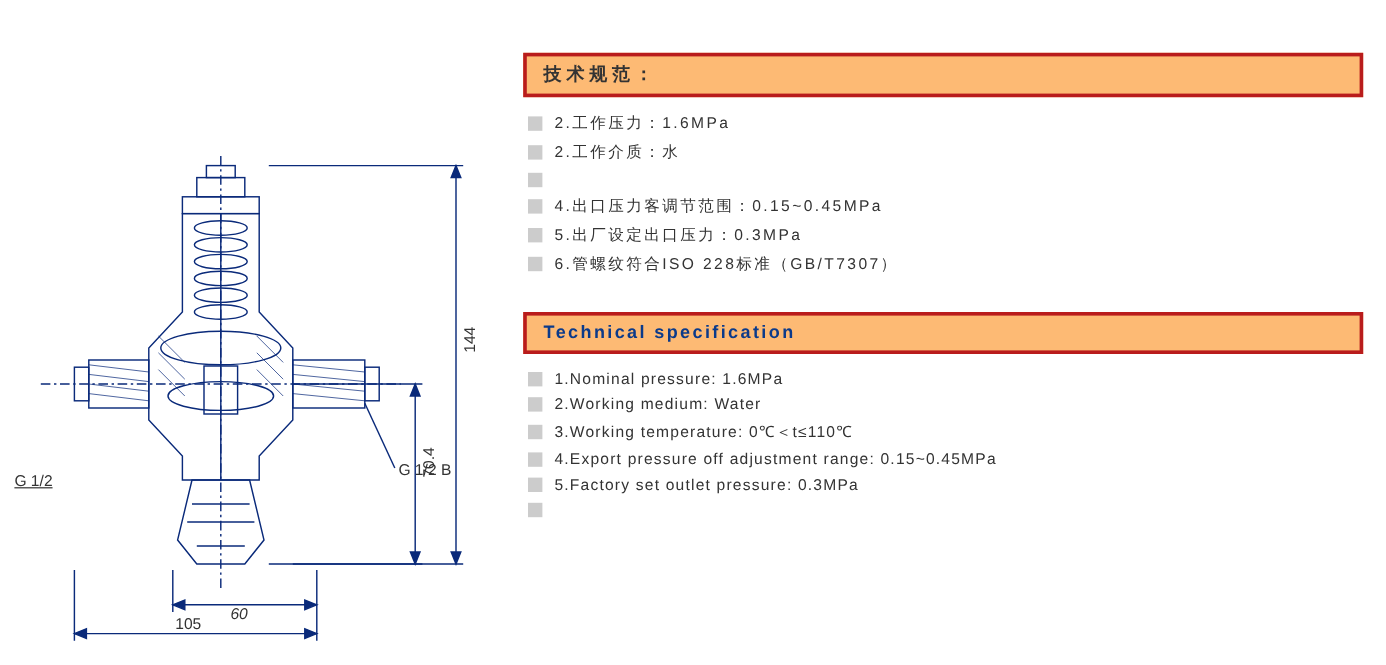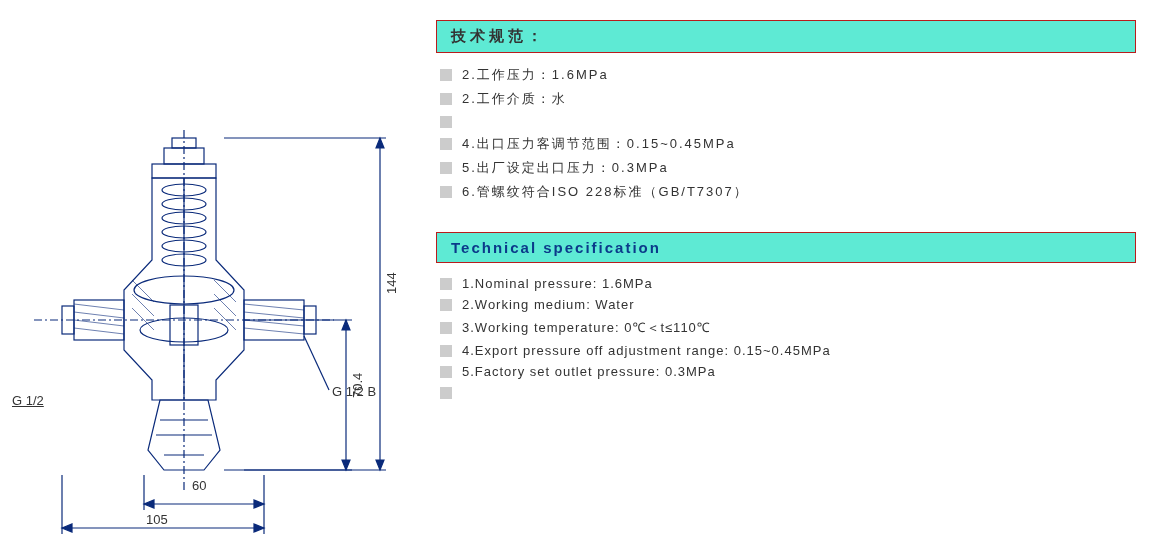--- a/index.html
+++ b/index.html
@@ -1,20 +1,20 @@
 <!DOCTYPE html>
 <html><head>
 <meta charset="utf-8">
 <style>
   html,body{margin:0;padding:0;font-family:"SimSun","Microsoft YaHei",Arial,sans-serif;font-size:13px;color:#333;background:#fff;}
   .page{position:relative;width:1155px;height:554px;}
   .diagram{position:absolute;left:14px;top:130px;width:396px;height:420px;text-align:right;}
   .dim-label{position:absolute;font-size:13px;color:#333;font-family:Arial,sans-serif;}
   .specs{position:absolute;left:436px;top:20px;width:700px;}
-  .spec-header{background:#5eead4;border:1px solid #b91c1c;padding:6px 14px;font-weight:bold;font-size:15px;letter-spacing:4px;margin-bottom:10px;}
+  .spec-header{background:#fdba74;border:3px solid #b91c1c;padding:6px 14px;font-weight:bold;font-size:15px;letter-spacing:4px;margin-bottom:10px;margin-top:24px;}
   .spec-header.en{letter-spacing:2px;font-family:Arial,sans-serif;}
   .spec-list{margin:0 0 28px 0;padding:0;list-style:none;}
   .spec-list li{padding:3px 0 3px 4px;font-size:13px;letter-spacing:2px;}
   .spec-list.en li{letter-spacing:1px;font-family:Arial,sans-serif;}
   .bullet{display:inline-block;width:12px;height:12px;background:#ccc;margin-right:10px;vertical-align:middle;position:relative;top:-1px;}
   svg{display:block;}
   .blue-stroke{stroke:#0a2a7a;stroke-width:1.2;fill:none;}
   .blue-fill{fill:#0a2a7a;}
   .hatch{stroke:#0a2a7a;stroke-width:0.6;}
 </style>
@@ -131,21 +131,21 @@
     </svg>
 
     <div class="dim-label" style="left:-2px;top:263px;text-decoration:underline;">G 1/2</div>
 
     <div class="dim-label" style="left:318px;top:254px;">G 1/2 B</div>
 
     <div class="dim-label" style="left:370px;top:164px;transform:rotate(-90deg);transform-origin:left top;">144</div>
 
     <div class="dim-label" style="left:336px;top:268px;transform:rotate(-90deg);transform-origin:left top;">70.4</div>
 
-    <div class="dim-label" style="left:178px;top:348px;">60</div>
+    <div class="dim-label" style="left:178px;top:374px;font-style:italic;">60</div>
 
     <div class="dim-label" style="left:132px;top:382px;">105</div>
   </div>
 
   <div class="specs">
 
     <div class="spec-header">技术规范：</div>
     <ul class="spec-list">
       <li><span class="bullet"></span><span>2.工作压力：1.6MPa</span></li>
       <li><span class="bullet"></span><span>2.工作介质：水</span></li>

